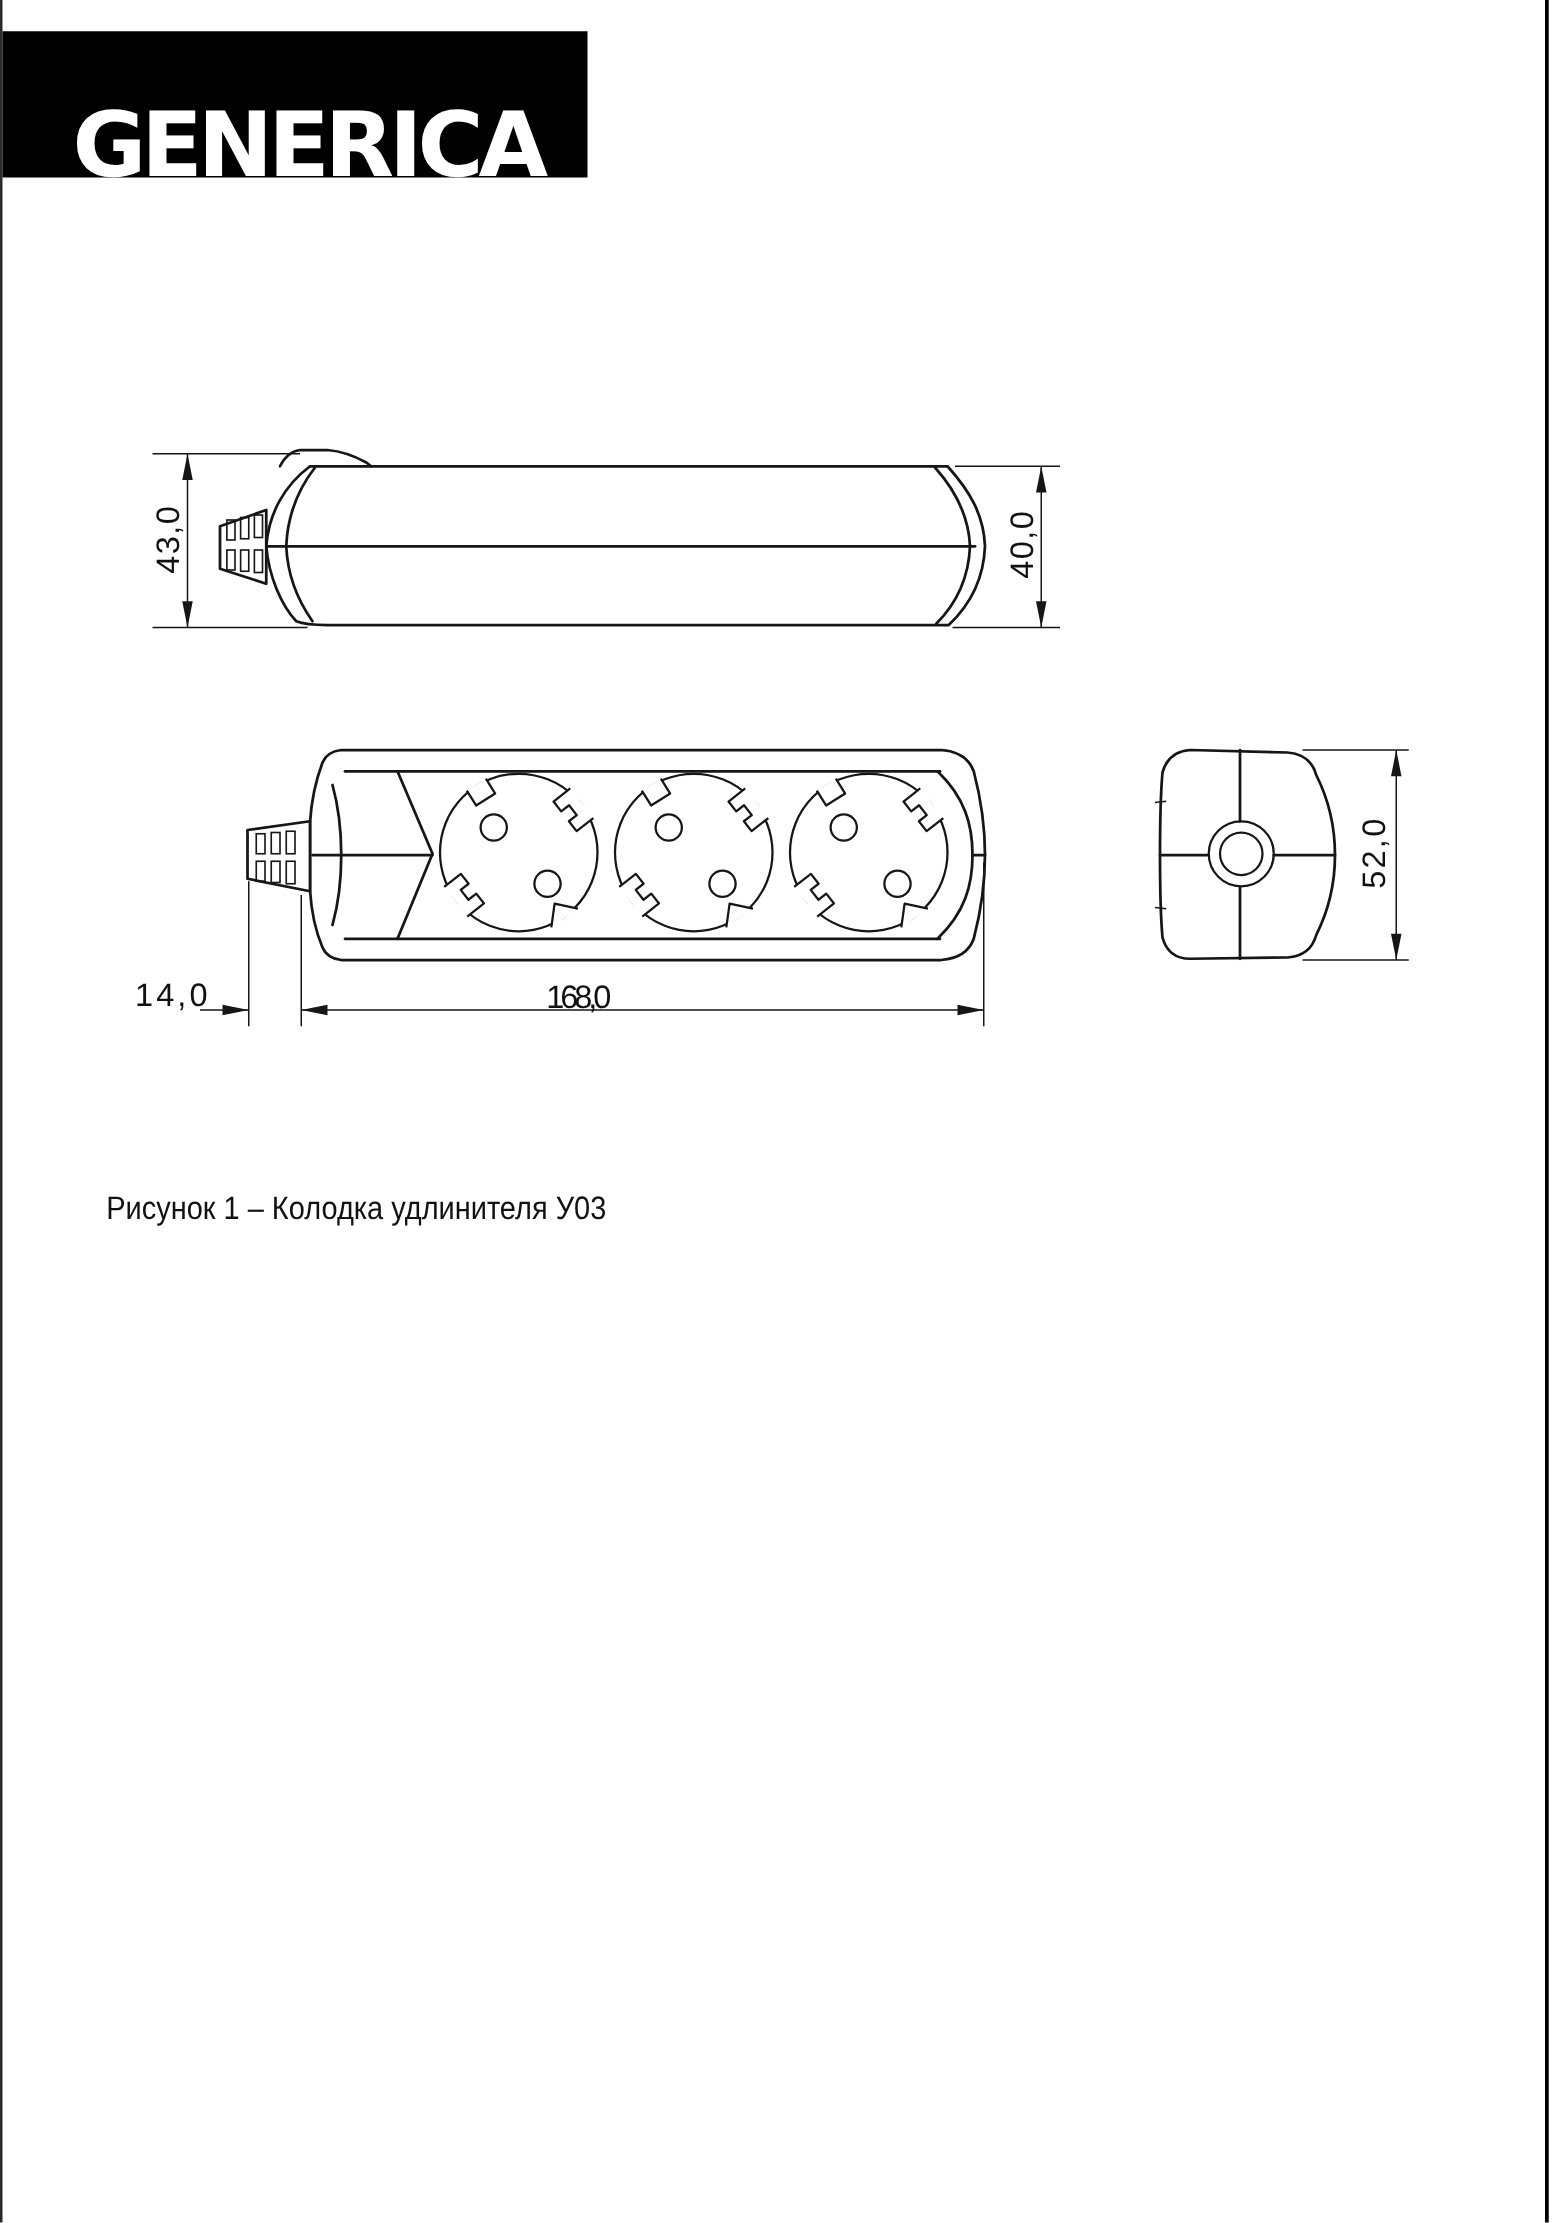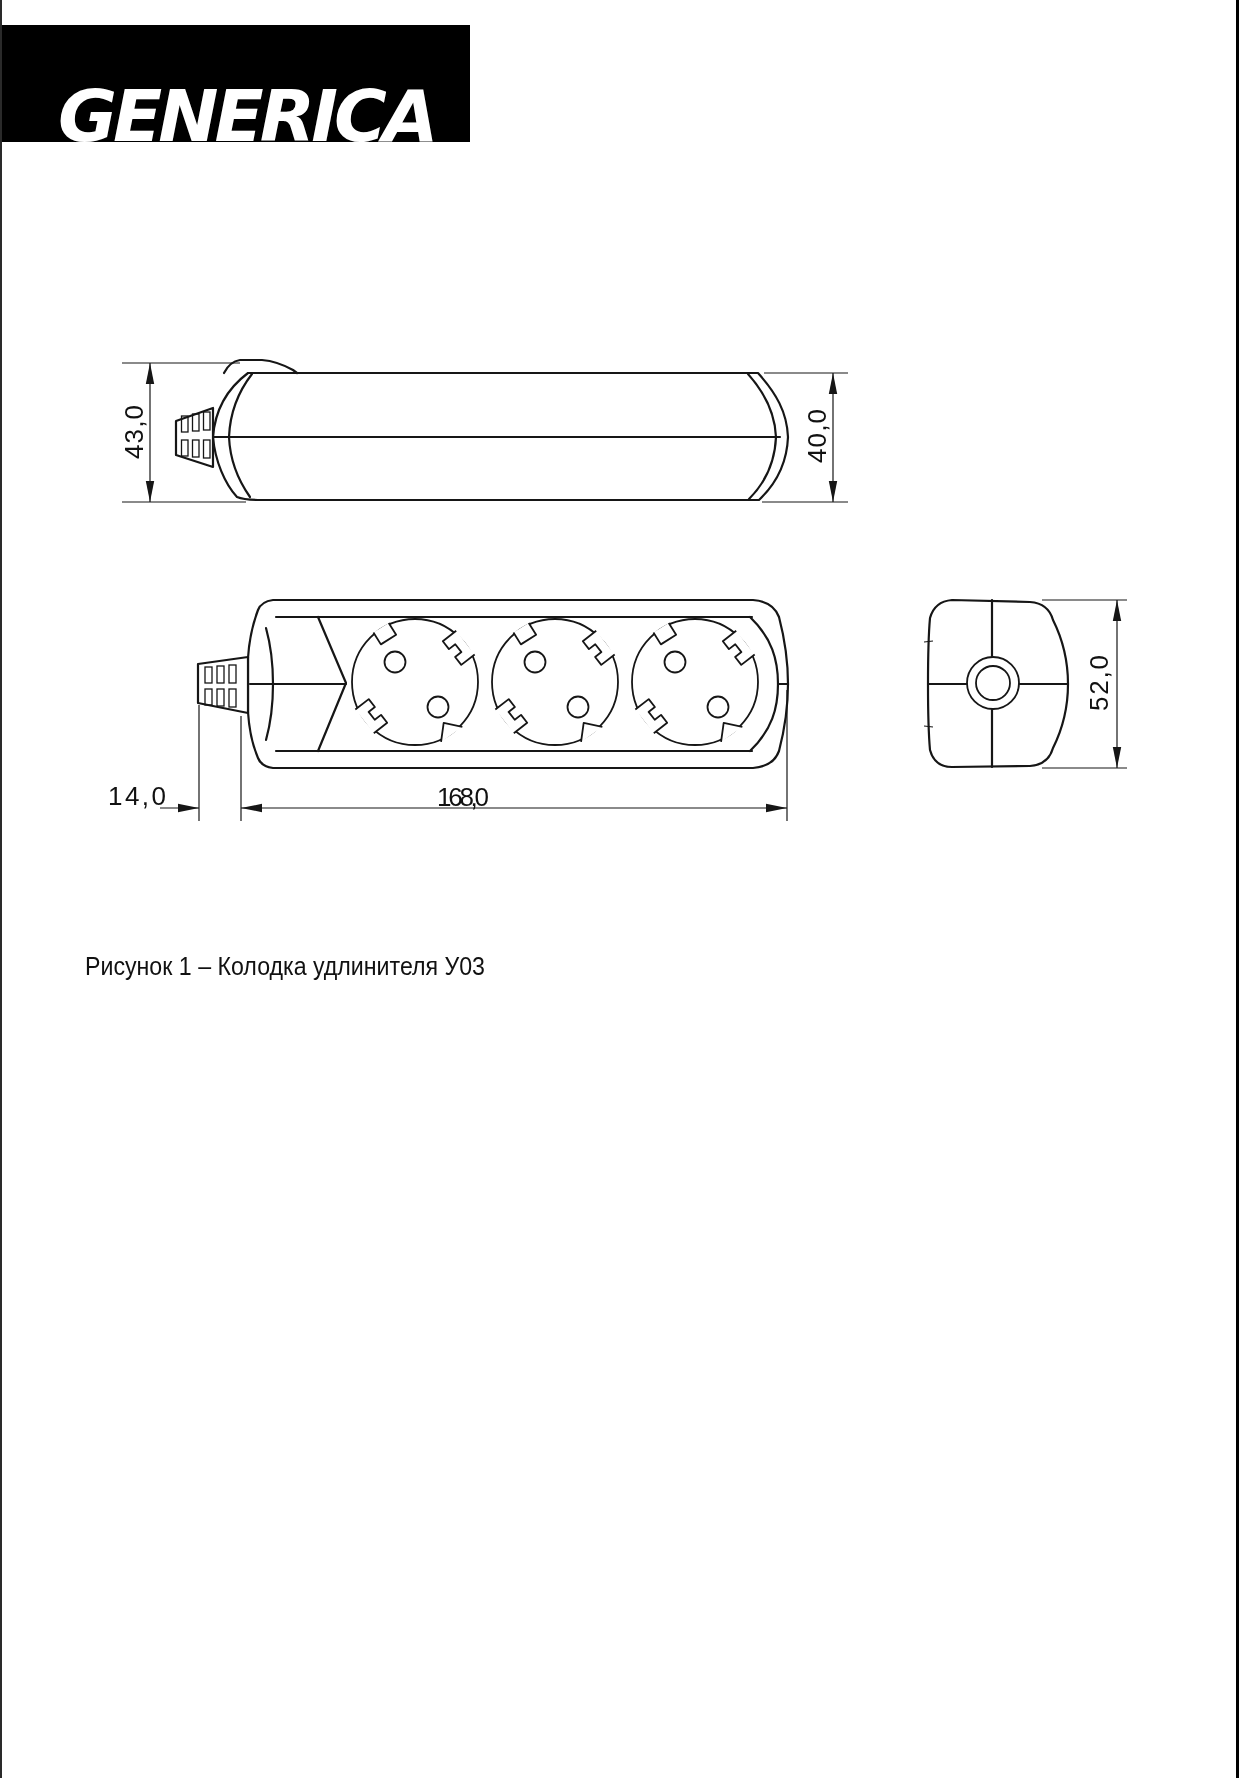--- a/index.html
+++ b/index.html
@@ -7,21 +7,21 @@
     width:1244px;height:1778px;background:#ffffff;position:relative;
     font-family:"Liberation Sans", sans-serif;overflow:hidden;
   }
   .page-edge-left{
     position:absolute;left:0;top:0;width:2px;height:1778px;background:#2a2a2a;
   }
   .page-edge-right{
     position:absolute;left:1236px;top:0;width:3px;height:1778px;background:#000;
   }
   .logo-box{
-    position:absolute;left:2px;top:25px;width:468px;height:117px;background:#000;font-style:italic;
+    position:absolute;left:2px;top:25px;width:468px;height:117px;background:#000;
   }
   .logo-text{
     position:absolute;left:56px;bottom:-10px;
     font-family:"DejaVu Sans", sans-serif;
     font-weight:800;font-size:72px;line-height:1;letter-spacing:-4px;
     color:#fff;white-space:nowrap;
   }
   svg{position:absolute;left:0;top:0;}
   .ln{fill:none;stroke:#161616;stroke-width:2.2;stroke-linecap:round;stroke-linejoin:round;}
   .lnw{fill:#ffffff;stroke:#161616;stroke-width:2.2;stroke-linejoin:round;}

